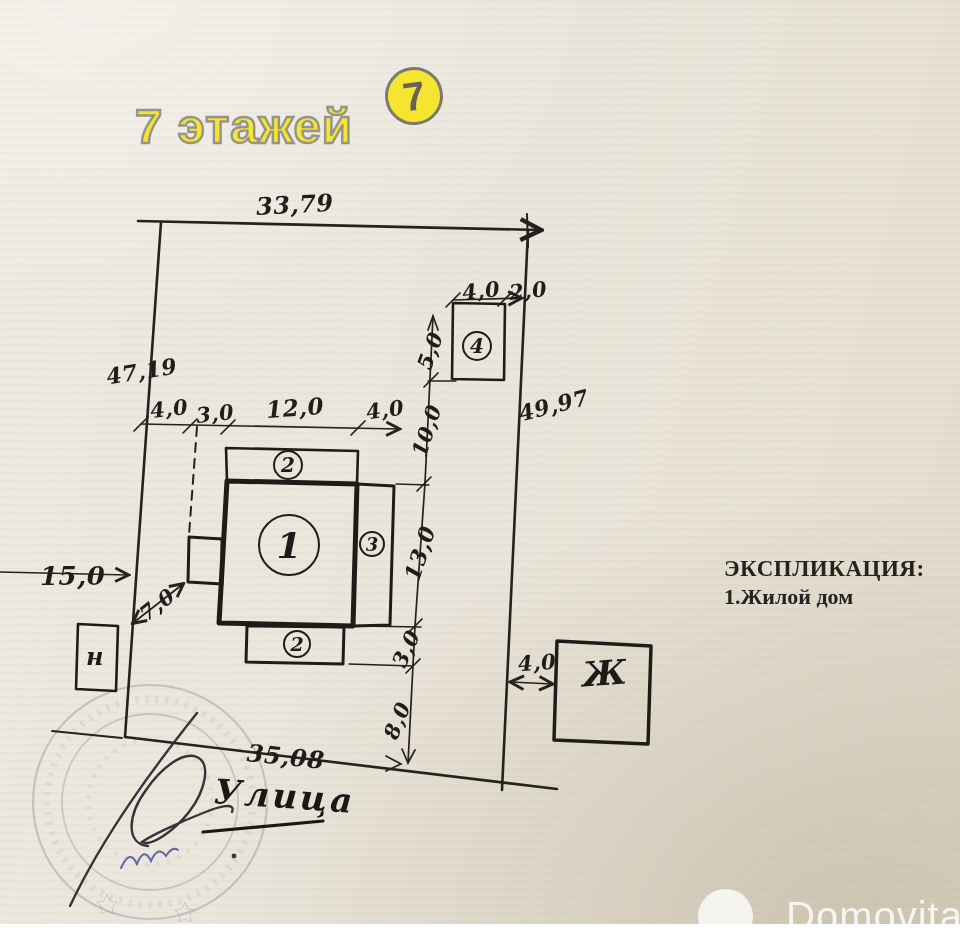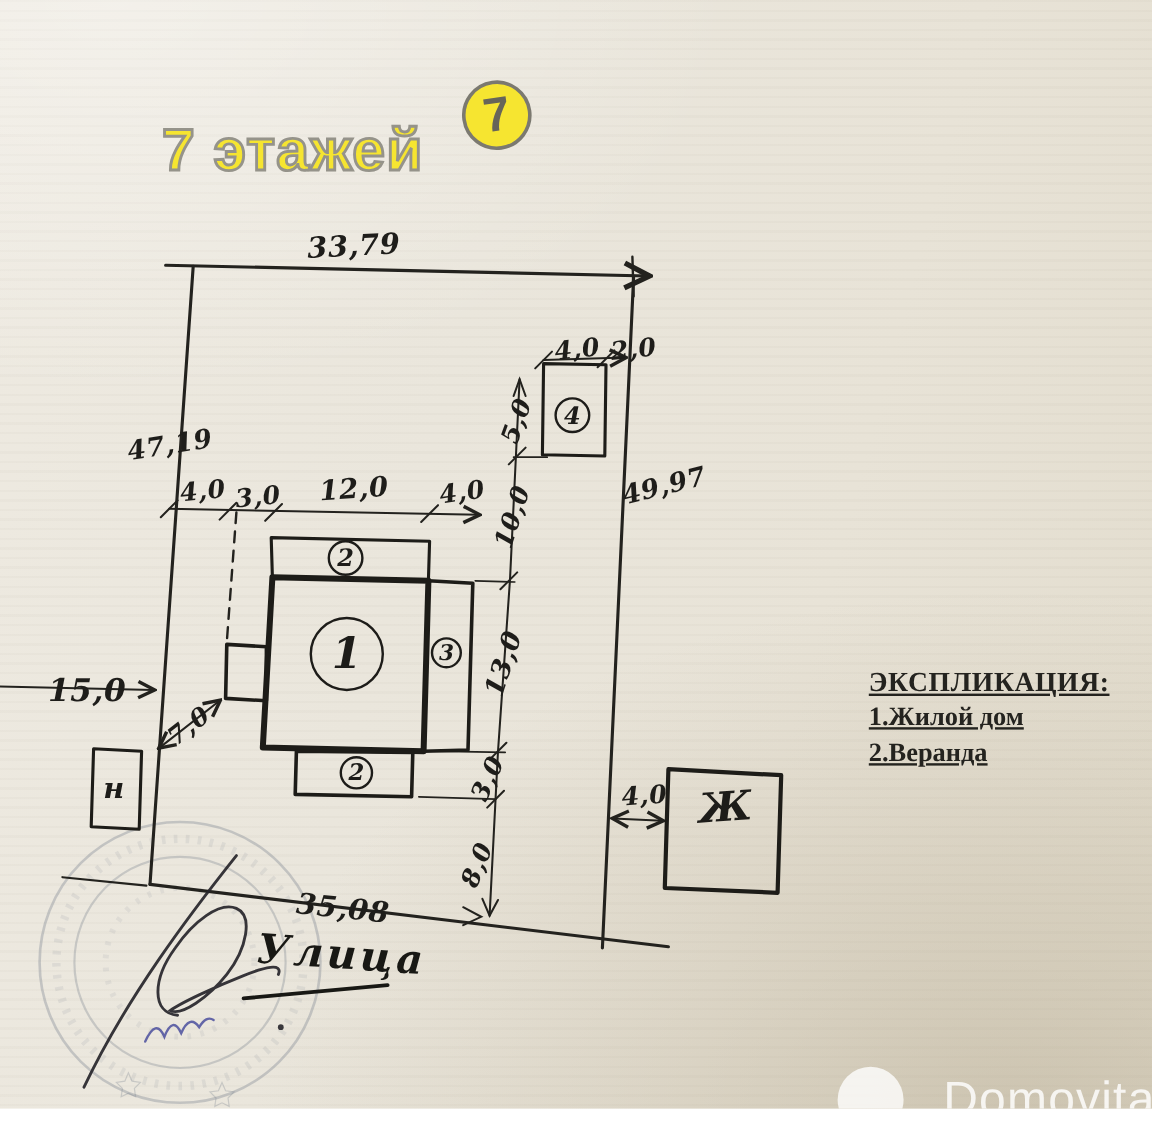--- a/index.html
+++ b/index.html
@@ -23,21 +23,21 @@
     position:absolute;border:2.5px solid #1d1c19;border-radius:50%;
     display:flex;align-items:center;justify-content:center;
     font-family:"DejaVu Serif", serif;font-style:italic;font-weight:700;color:#1d1c19;
     box-sizing:border-box;background:transparent;
   }
   .bldg-letter{
     font-family:"DejaVu Serif", serif;font-style:italic;font-weight:700;color:#1d1c19;
   }
   
   .legend{
-    font-family:"Liberation Serif", serif;color:#24231f;text-decoration:underline;
+    font-family:"Liberation Serif", serif;color:#24231f;
   }
   .legend .t{font-size:23px;font-weight:700;letter-spacing:.5px;}
   .legend .i{font-size:22px;font-weight:700;line-height:30px;}
   
   .brand-text{
     font-family:"Liberation Sans", sans-serif;font-weight:800;font-size:49px;letter-spacing:1px;
     color:#f6e530;-webkit-text-stroke:2.4px #95938a;text-stroke:2.4px #95938a;
   }
   .brand-circle{
     position:absolute;width:58px;height:58px;border-radius:50%;
@@ -180,19 +180,18 @@
   </div>
 
   <div class="abs bldg-letter" style="left:86px;top:642px;font-size:24px;">н</div>
   <div class="abs bldg-letter" style="left:582px;top:653px;font-size:34px;transform:rotate(-4deg);">Ж</div>
 
   <div class="abs street" style="left:214px;top:776px;transform:rotate(4deg);">Улица</div>
 
   <div class="abs legend" style="left:724px;top:556px;">
     <div class="t">ЭКСПЛИКАЦИЯ:</div>
     <div class="i">1.Жилой дом</div>
-    <div class="i">2.Веранда</div>
   </div>
 
   <div class="domovita-circle" style="left:698px;top:889px;"></div>
   <div class="abs domovita-text" style="left:758px;top:894px;margin-left:28px;">Domovita</div>
 
 </div>
 
 </body></html>

